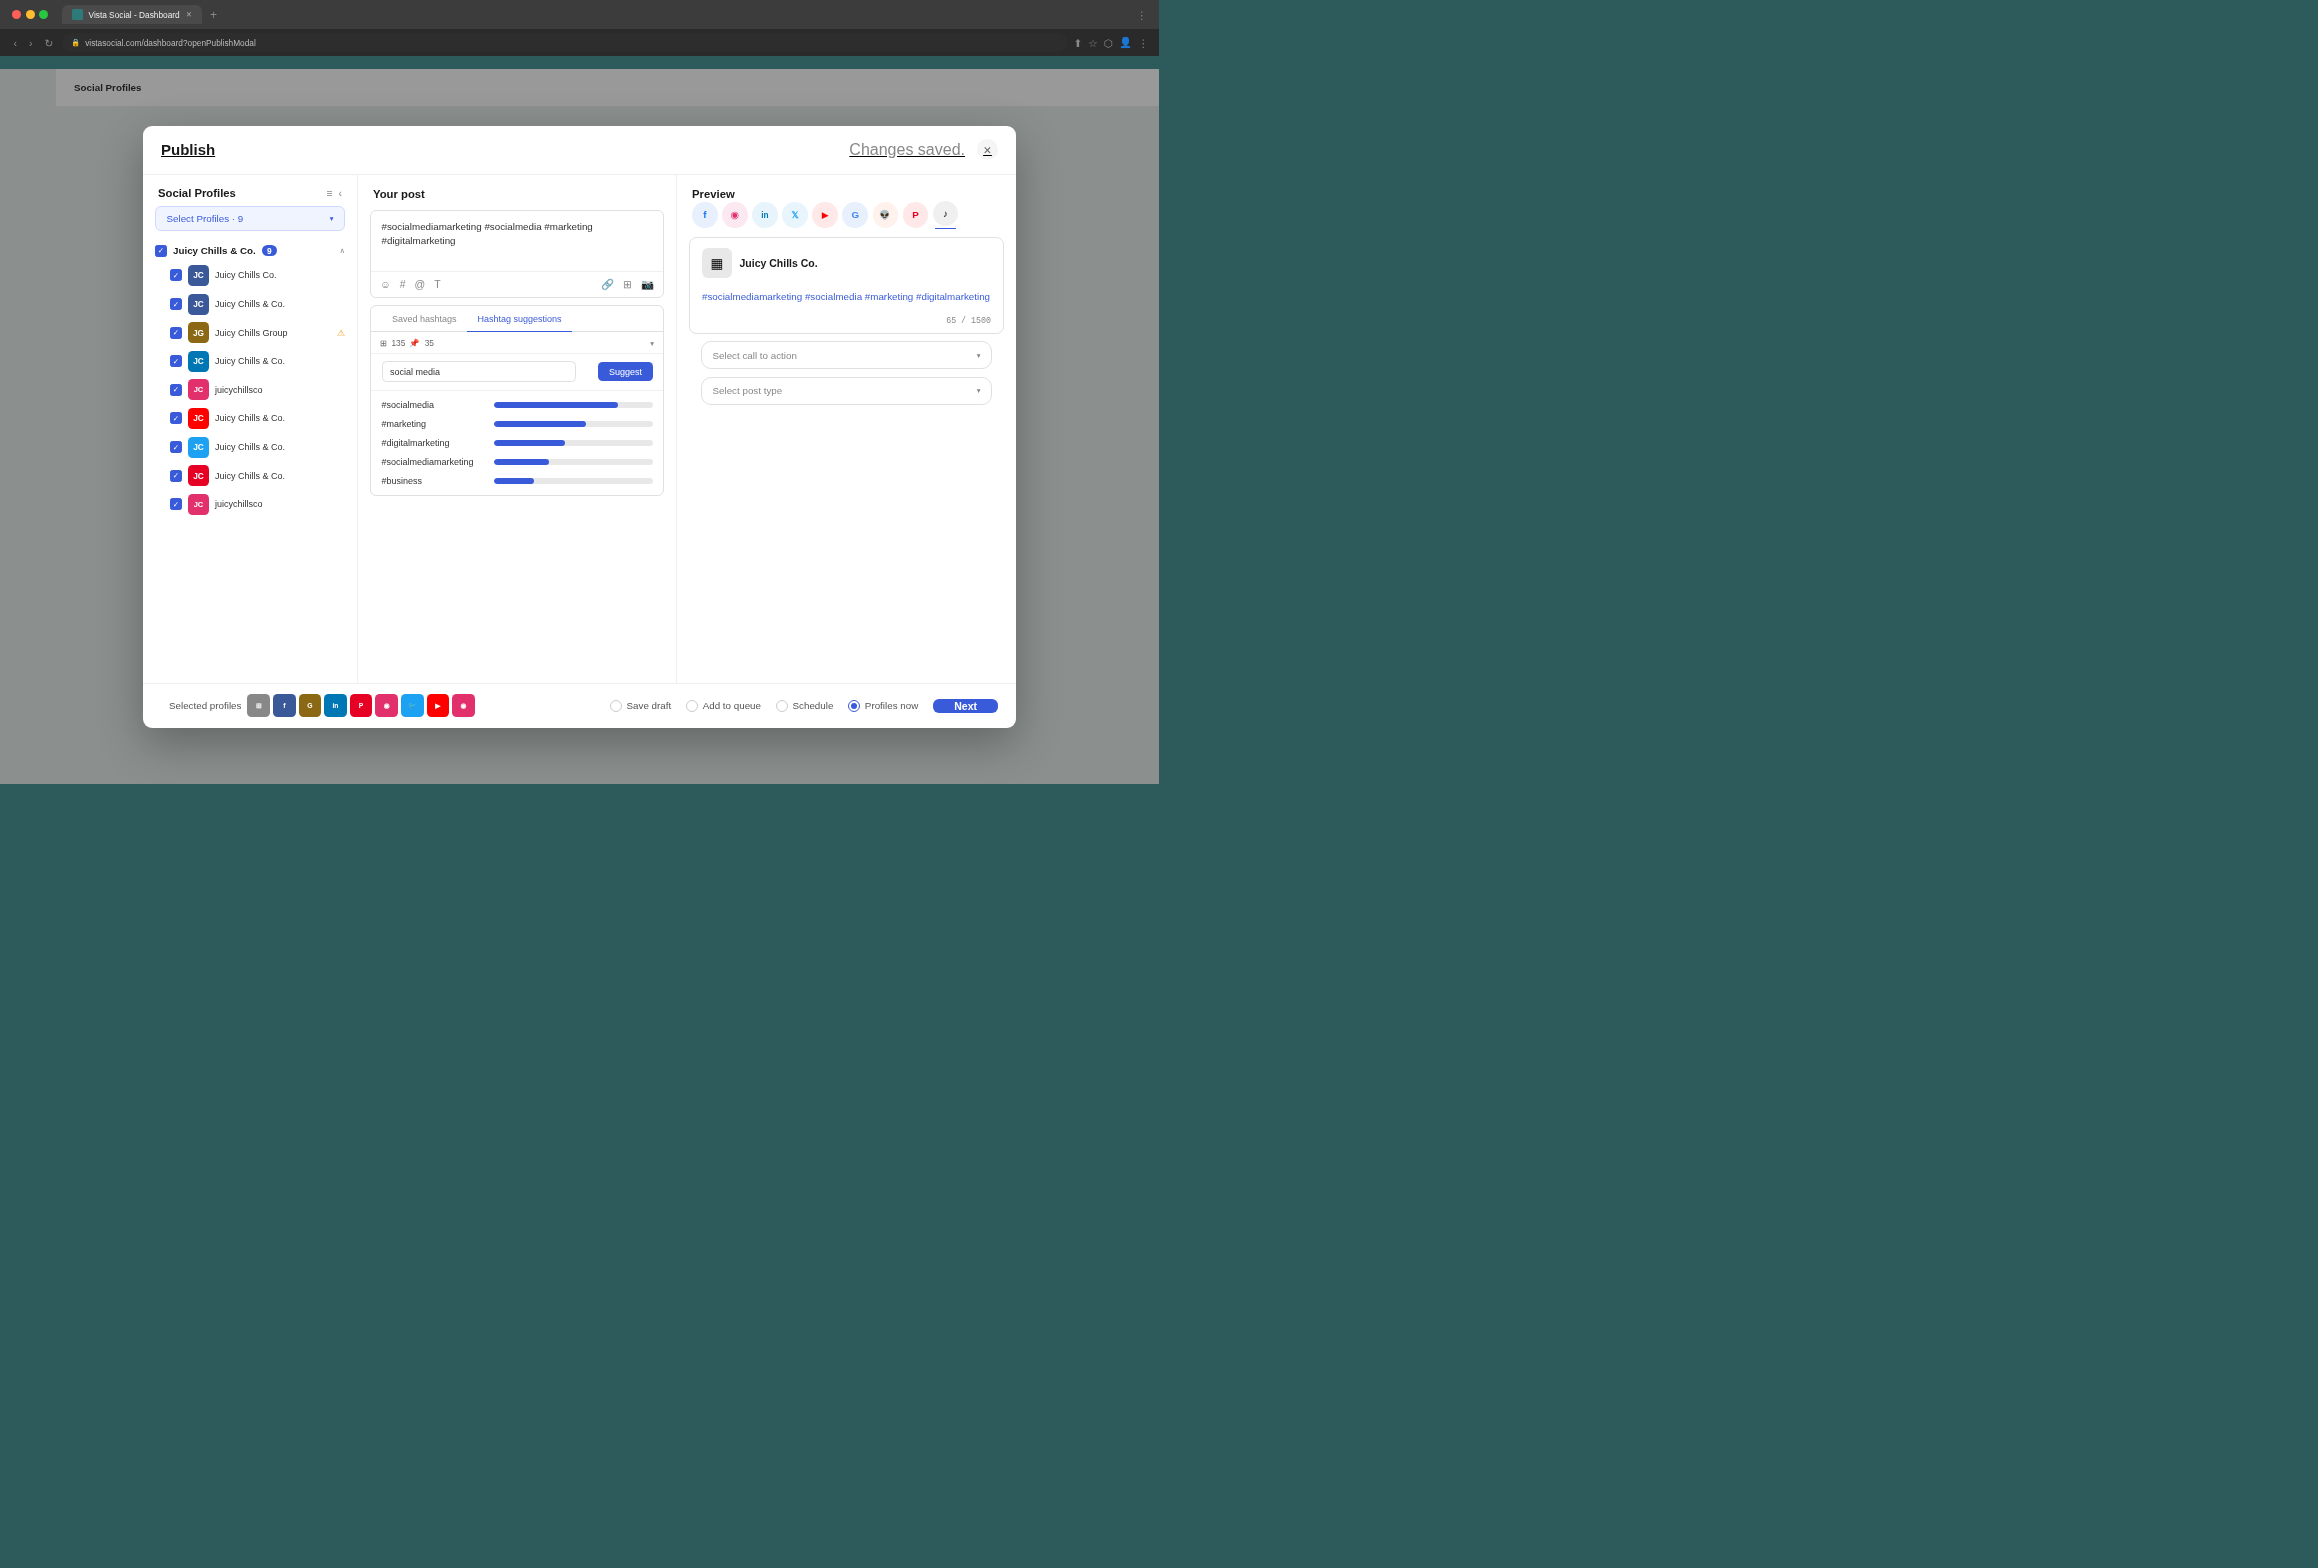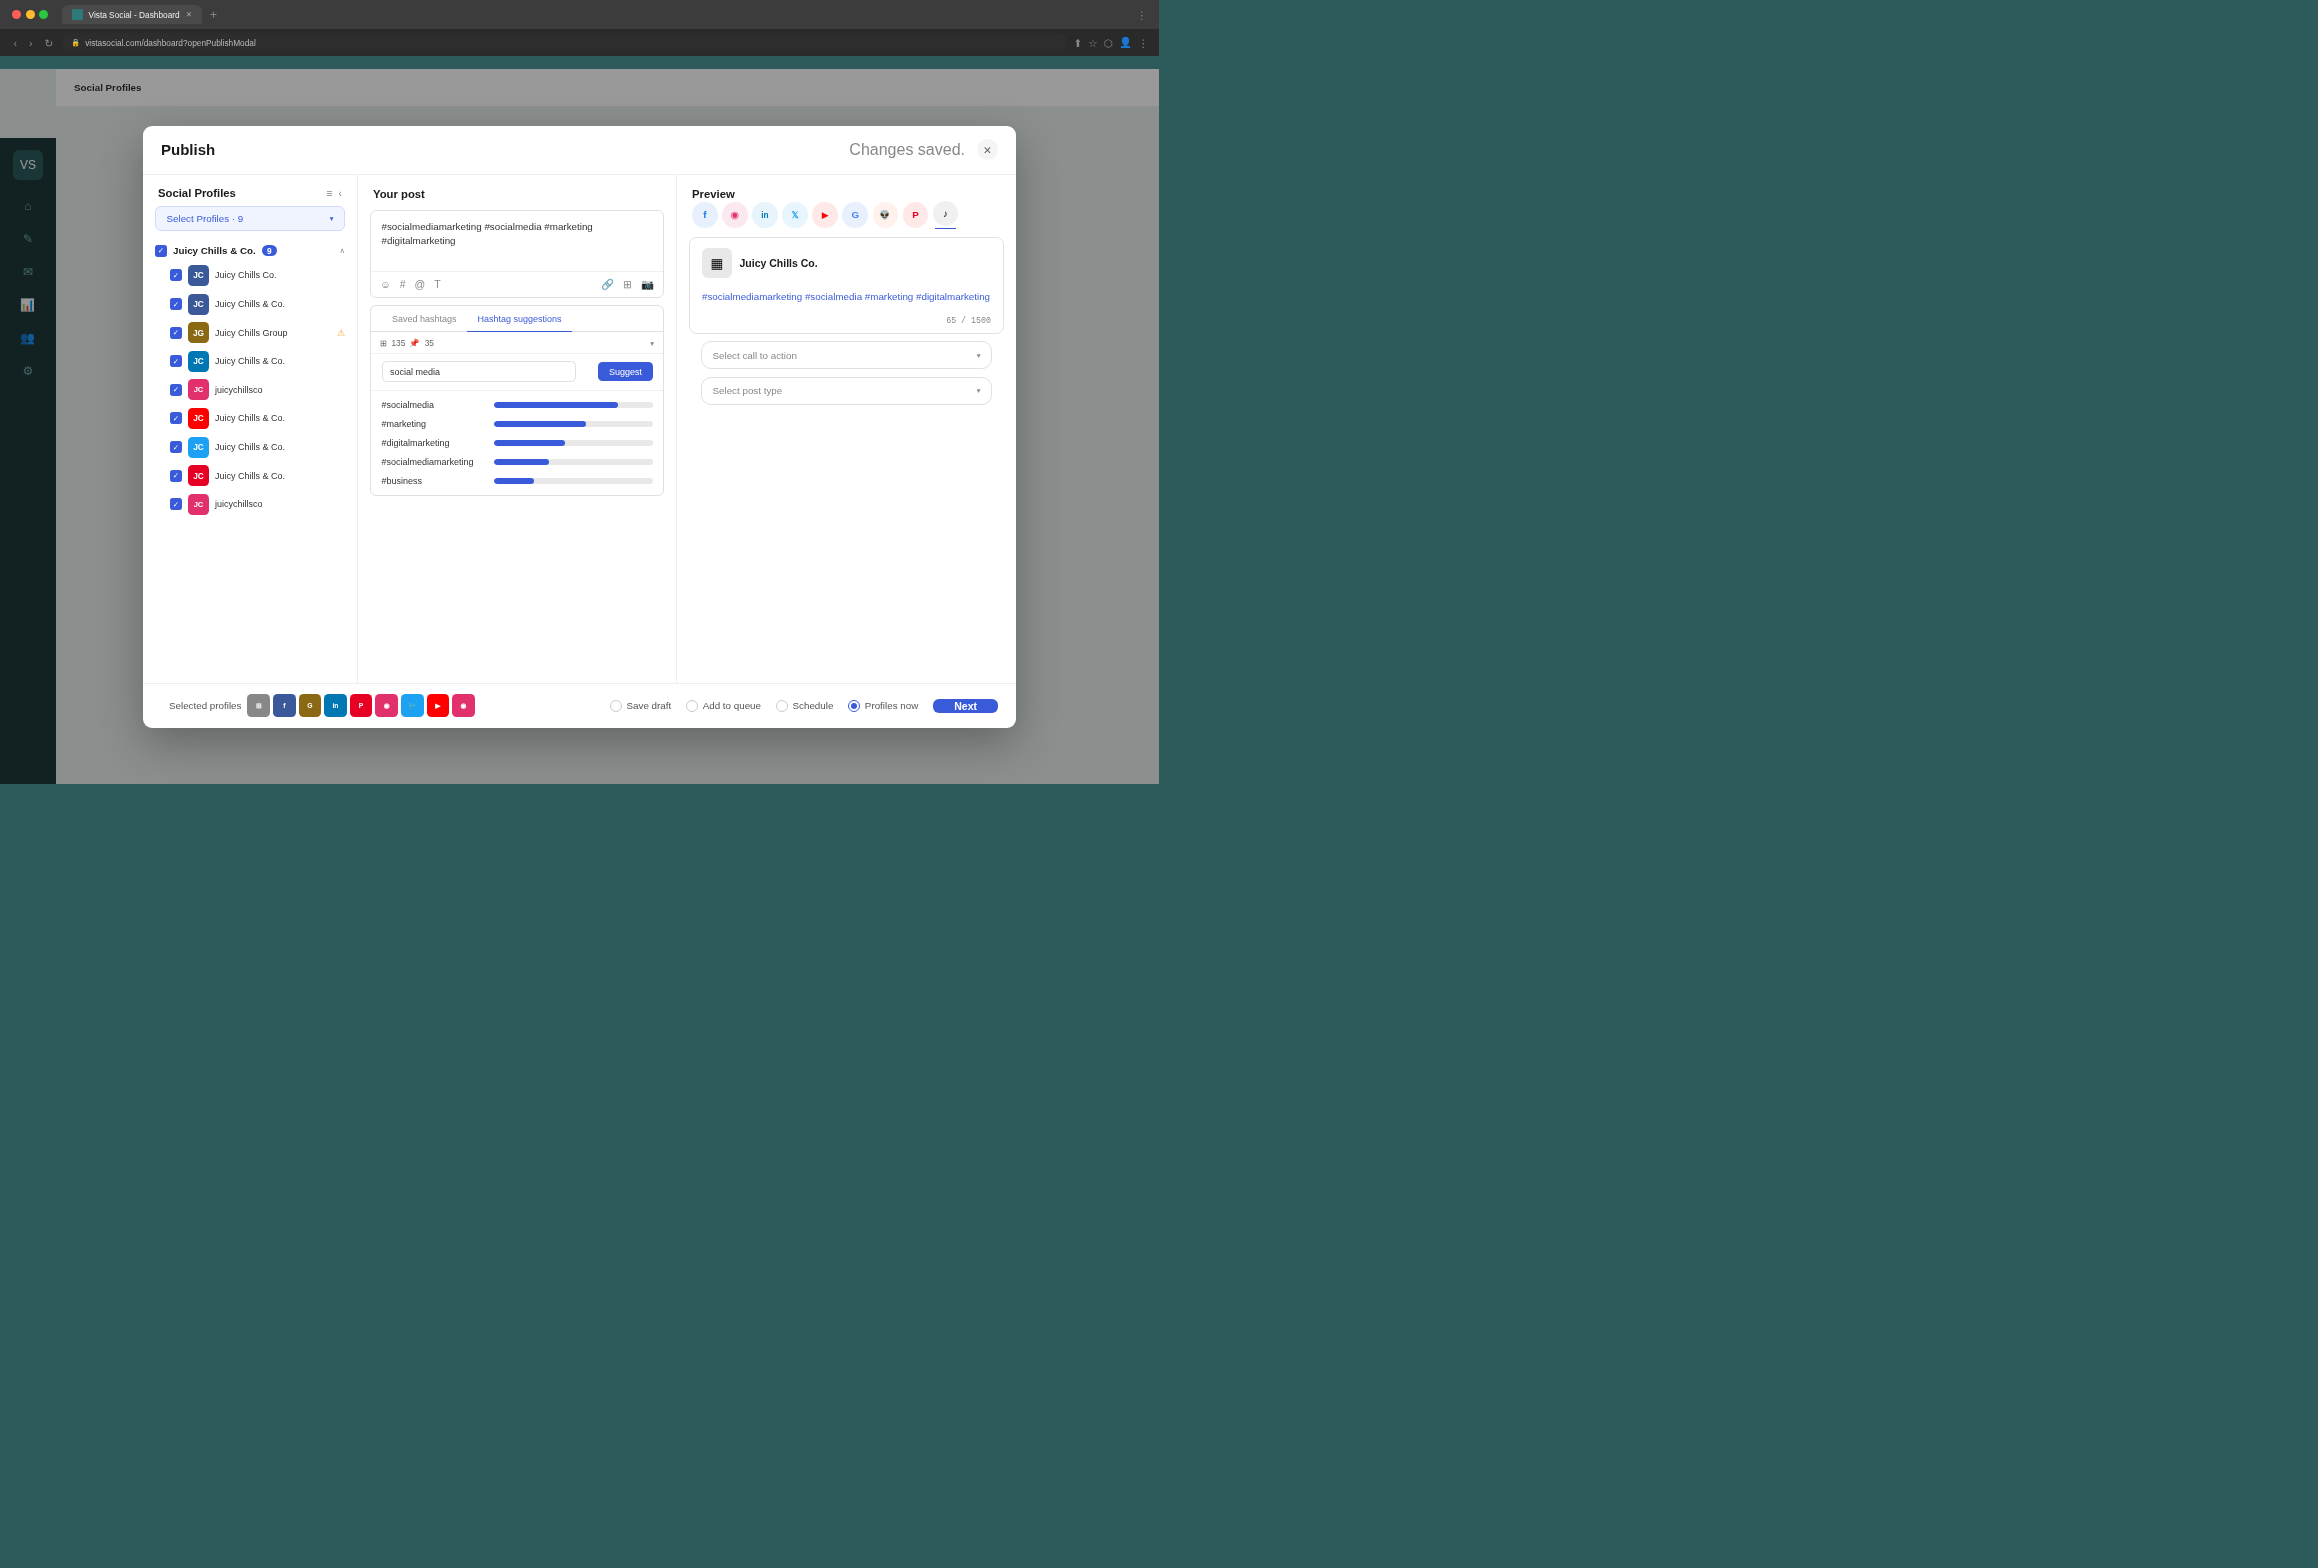--- a/index.html
+++ b/index.html
@@ -95,20 +95,21 @@
       box-shadow: 0 15px 45px rgba(0,0,0,0.3);
     }
 
     .modal-header {
       display: flex;
       align-items: center;
       justify-content: space-between;
       padding: 13.6px 18px;
       border-bottom: 0.8px solid #eee;
       flex-shrink: 0;
+      text-decoration: underline;
     }
     .modal-title {
       font-size: 15px;
       font-weight: 600;
       color: #1a1a1a;
     }
     .modal-header-right {
       display: flex; align-items: center; gap: 12px;
     }
     .changes-saved {
@@ -539,29 +540,20 @@
   </div>
   <span style="color:#888;font-size:10.5px;">⬆</span>
   <span style="color:#888;font-size:10.5px;">☆</span>
   <span style="color:#888;font-size:10.5px;">⬡</span>
   <span style="color:#888;font-size:10.5px;">👤</span>
   <span style="color:#888;font-size:10.5px;">⋮</span>
 </div>
 
 <div class="page-bg">
 
-  <div class="sidebar">
-    <div class="sidebar-logo">VS</div>
-    <div class="sidebar-icon">⌂</div>
-    <div class="sidebar-icon">✎</div>
-    <div class="sidebar-icon">✉</div>
-    <div class="sidebar-icon">📊</div>
-    <div class="sidebar-icon">👥</div>
-    <div class="sidebar-icon">⚙</div>
-  </div>
 
   <div style="position:absolute; top:0; left:56px; right:0; height:38px; background:white; border-bottom:0.8px solid #eee; display:flex; align-items:center; padding:0 18px; z-index:0;">
     <span style="font-size:9.8px;font-weight:600;color:#333;">Social Profiles</span>
   </div>
 </div>
 
 <div class="modal-overlay">
   <div class="modal">
 
     <div class="modal-header">

